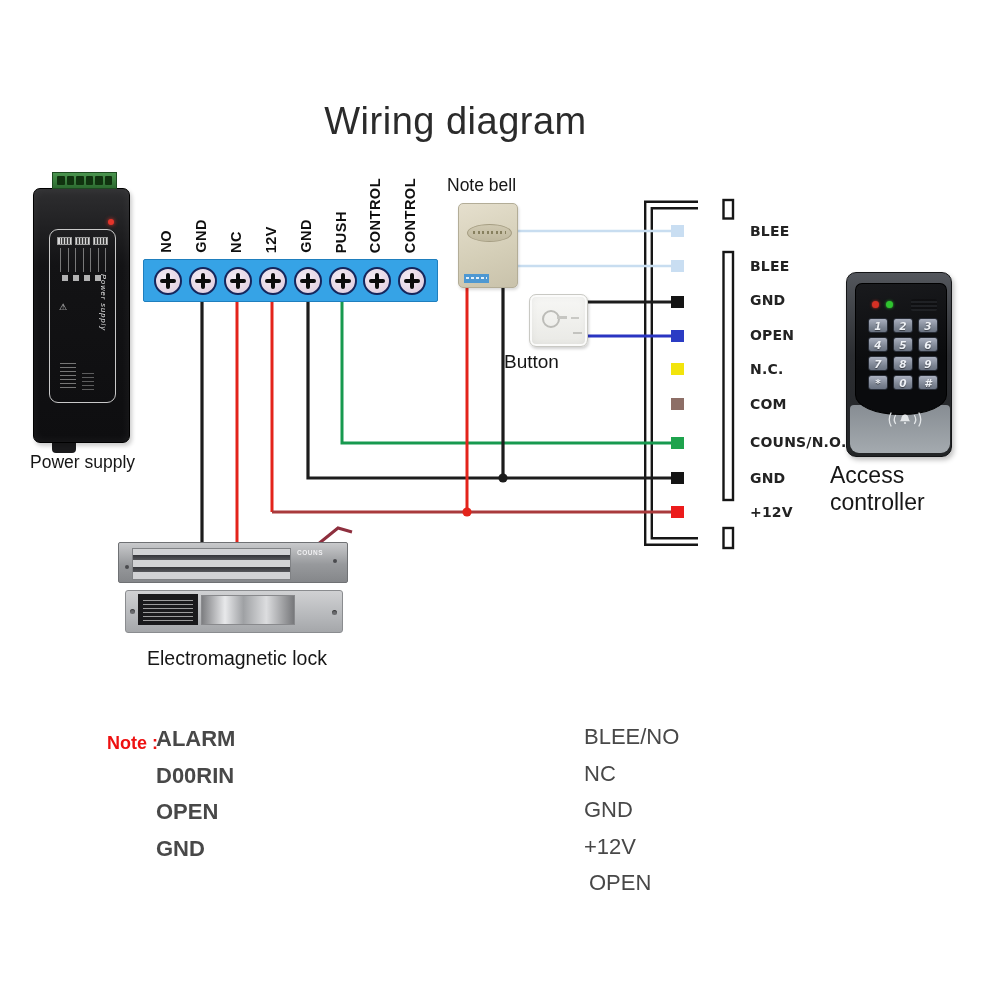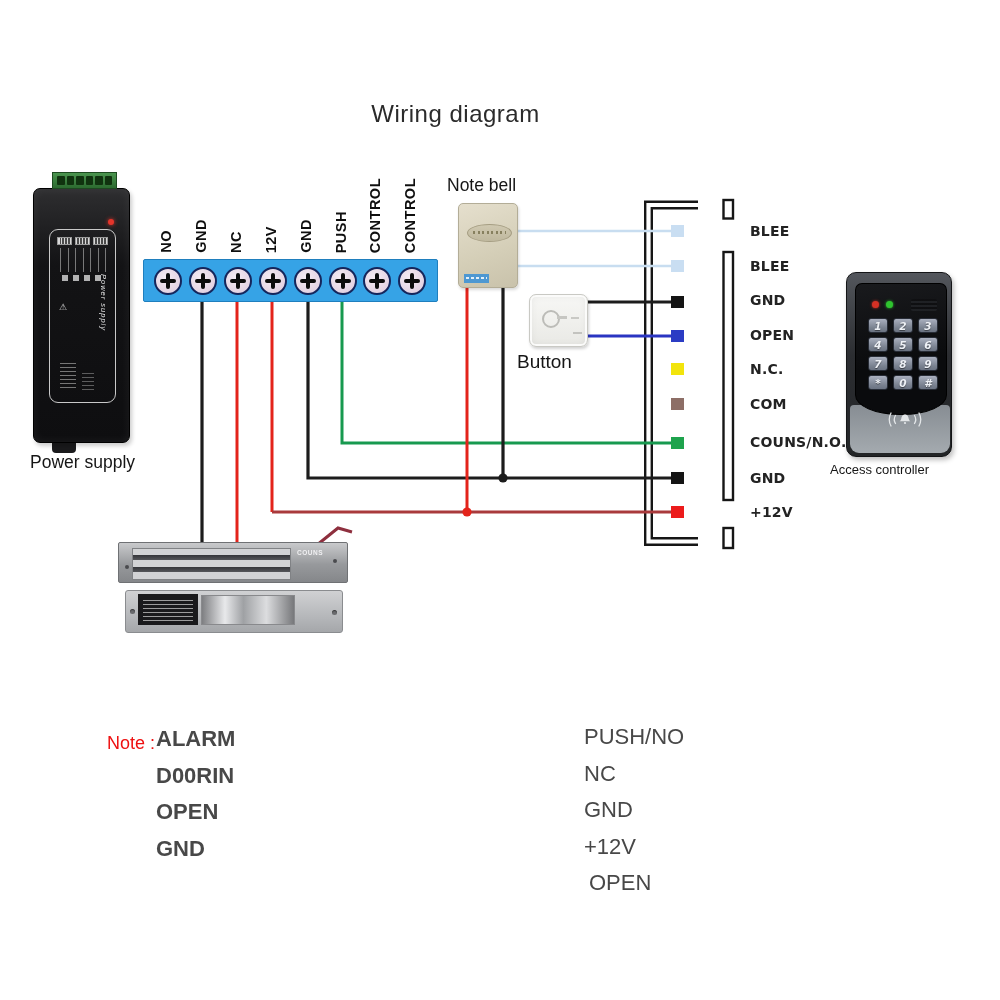--- a/index.html
+++ b/index.html
@@ -1,20 +1,20 @@
 <!DOCTYPE html>
 <html><head>
 <meta charset="utf-8">
 <style>
   html,body { margin:0; padding:0; background:#fff; }
   .canvas { position:relative; width:1000px; height:1000px; background:#ffffff;
             font-family:"Liberation Sans",sans-serif; overflow:hidden; }
 
   .title { position:absolute; left:0; top:100px; width:911px; text-align:center;
-           font-size:24px; color:#2b2b2b; z-index:10; letter-spacing:0.5px; }
+           font-size:38px; color:#2b2b2b; z-index:10; letter-spacing:0.5px; }
 
   .dev { position:absolute; z-index:6; box-sizing:border-box; }
   .lbl { position:absolute; z-index:10; color:#161616; }
 
   
   .psu { left:33px; top:188px; width:97px; height:255px;
          background:linear-gradient(180deg,#2e2e30,#131315 30%,#0e0e10);
          border:1px solid #000; border-radius:7px;
          box-shadow:inset 0 0 10px rgba(255,255,255,.07), 2px 3px 4px rgba(0,0,0,.2); }
   .psu-term { left:52px; top:172px; width:65px; height:17px;
@@ -71,21 +71,21 @@
 
   
   .btndev { left:529px; top:294px; width:59px; height:53px;
          background:linear-gradient(#f7f7f5,#e9e9e5); border:1px solid #c9c9c4; border-radius:7px;
          box-shadow:1px 2px 3px rgba(0,0,0,.18), inset 0 0 0 2px #fbfbfa, inset 0 0 8px rgba(0,0,0,.08); }
   .btn-key { position:absolute; left:12px; top:15px; width:14px; height:14px;
          border:2.5px solid #bcbcb8; border-radius:50%; }
   .btn-key::after { content:""; position:absolute; left:13px; top:4px; width:10px; height:3px; background:#c6c6c2; }
   .btn-mark1 { position:absolute; left:41px; top:22px; width:8px; height:2px; background:#c9c9c5; }
   .btn-mark2 { position:absolute; left:43px; top:37px; width:9px; height:2px; background:#c3c3bf; }
-  .lbl-btn { left:517px; top:351px; font-size:19px; }
+  .lbl-btn { left:504px; top:351px; font-size:19px; }
 
   
   .lock-top { left:118px; top:542px; width:230px; height:41px;
          background:linear-gradient(#c9cacc,#97999c 55%,#85878a);
          border:1px solid #6f7174; border-radius:2px; }
   .lock-panel { position:absolute; left:13px; top:5px; width:157px; height:30px;
          background:#d2d3d5; border:1px solid #808285; }
   .lock-stripe { position:absolute; left:0; right:0; height:5px;
          background:linear-gradient(#35363a,#55565a); }
   .lock-brand { position:absolute; right:24px; top:6px; font-size:6.5px; color:#f0f0f2;
@@ -118,29 +118,29 @@
   .ac-led-green { left:30px; top:17px; background:#2fc42f; box-shadow:0 0 3px #2fc42f; }
   .ac-grille { position:absolute; right:9px; top:15px; width:26px; height:12px; opacity:.7;
         border-radius:2px; background:repeating-linear-gradient(0deg,#24262a 0 2px,#0d0d0f 2px 4px); }
   .ac-keys { position:absolute; left:12px; top:34px; display:grid;
         grid-template-columns:repeat(3,20px); grid-auto-rows:15px; gap:4px 5px; }
   .ac-key { background:linear-gradient(#aab0bf,#79818f 70%,#6b7382); border:1px solid #272c36;
         border-radius:3px; color:#eef1f6; font-style:italic; font-weight:700; font-size:10.5px;
         line-height:14px; text-align:center; text-shadow:0 1px 1px rgba(0,0,0,.5);
         font-family:"DejaVu Sans",sans-serif; }
   .ac-bellsvg { position:absolute; left:40px; top:139px; }
-  .lbl-ac { left:830px; top:462px; font-size:13px; }
+  .lbl-ac { left:830px; top:462px; font-size:23px; }
 
   
   .rp { position:absolute; left:750px; height:20px; line-height:20px; z-index:10;
         font-family:"DejaVu Sans","Liberation Sans",sans-serif; font-size:14px; font-weight:700;
         color:#232323; letter-spacing:.2px; }
 
   
-  .note-title { position:absolute; left:107px; top:733px; font-size:18px; font-weight:400; z-index:10; }
+  .note-title { position:absolute; left:107px; top:733px; font-size:18px; font-weight:700; z-index:10; }
   .note-l, .note-r { position:absolute; font-size:22px; color:#484848; z-index:10; }
   .note-l { left:156px;font-weight:bold; }
   .note-r { left:584px; }
 
   .wires { position:absolute; left:0; top:0; z-index:4; }
 </style>
 </head>
 <body>
 
 <div class="canvas">
@@ -216,20 +216,21 @@
     <div class="lock-screw" style="right:10px; top:16px"></div>
   </div>
   <div class="dev lock-bottom">
     <div class="lock-label">
         <i></i>
       </div>
     <div class="lock-chrome"></div>
     <div class="lock-hole" style="left:4px; top:18px"></div>
     <div class="lock-hole" style="right:5px; top:19px"></div>
   </div>
+  <div class="lbl lbl-lock">Electromagnetic lock</div>
 
   <div class="dev ac">
     <div class="ac-bottom"></div>
     <div class="ac-face">
       <div class="ac-led ac-led-red"></div>
       <div class="ac-led ac-led-green"></div>
       <div class="ac-grille"></div>
       <div class="ac-keys">
         <div class="ac-key">1</div>
         <div class="ac-key">2</div>
@@ -266,21 +267,21 @@
   <div class="rp" style="top:394px">COM</div>
   <div class="rp" style="top:432px">COUNS/N.O.</div>
   <div class="rp" style="top:468px">GND</div>
   <div class="rp" style="top:502px">+12V</div>
 
   <div class="note-title" style="color: rgb(238, 17, 17);">Note :</div>
   <div class="note-l" style="top:726px">ALARM</div>
   <div class="note-l" style="top:763px">D00RIN</div>
   <div class="note-l" style="top:799px">OPEN</div>
   <div class="note-l" style="top:836px">GND</div>
-  <div class="note-r" style="top:724px">PUSH/NO</div>
+  <div class="note-r" style="top:724px">BLEE/NO</div>
   <div class="note-r" style="top:761px">NC</div>
   <div class="note-r" style="top:797px">GND</div>
   <div class="note-r" style="top:834px">+12V</div>
   <div class="note-r" style="top:870px; left:589px">OPEN</div>
 
   <svg class="wires" width="1000" height="1000" viewBox="0 0 1000 1000">
 
     <path d="M698,205 H648.5 V541.5 H698" fill="none" stroke="#161616" stroke-width="9"></path>
     <path d="M698,205 H648.5 V541.5 H698" fill="none" stroke="#ffffff" stroke-width="4.2"></path>
     <rect x="723.5" y="200" width="9.5" height="18.5" fill="#fff" stroke="#161616" stroke-width="2.4"></rect>

